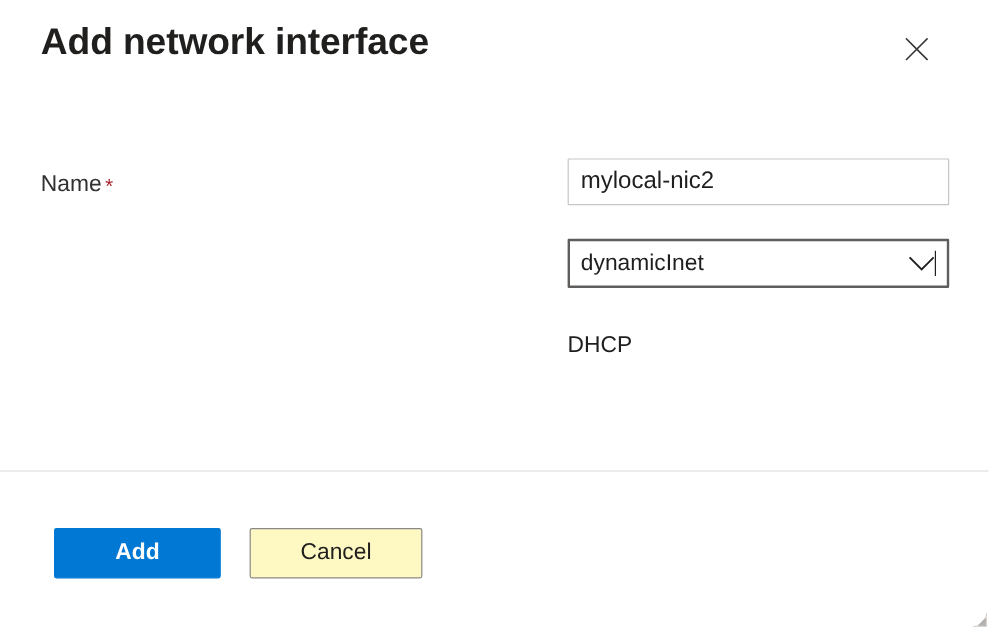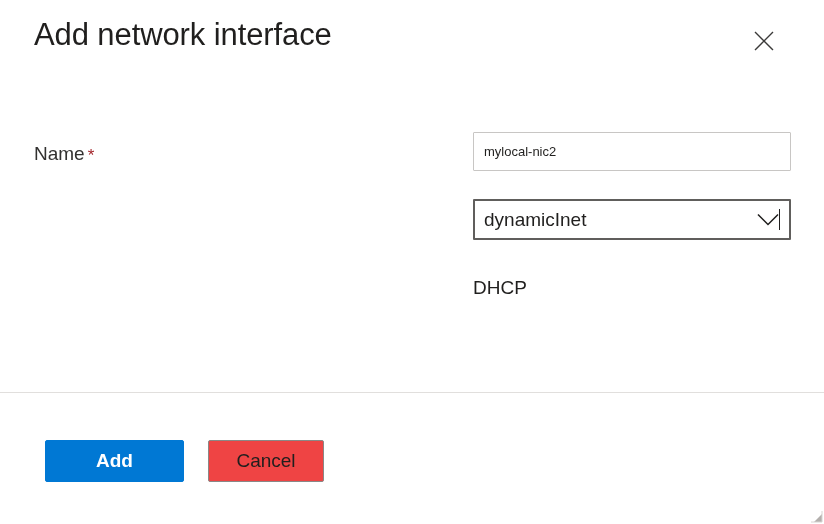--- a/index.html
+++ b/index.html
@@ -26,21 +26,21 @@
     position: absolute;
     left: 0; top: 0;
     width: 824px;
     height: 92px;
   }
   #dialog-title {
     position: absolute;
     left: 34px;
     top: 17px;
     font-size: 31px;
-    font-weight: 400;
+    font-weight: 700;
     color: #201f1e;
     letter-spacing: -0.1px;
     white-space: nowrap;
   }
   #close-button {
     position: absolute;
     left: 744px;
     top: 21px;
     width: 40px;
     height: 40px;
@@ -92,21 +92,21 @@
     top: 0;
   }
 
   
   #name-input {
     width: 318px;
     height: 39px;
     border: 1px solid #c8c6c4;
     background: #ffffff;
     font-family: "Liberation Sans", sans-serif;
-    font-size: 13px;
+    font-size: 20px;
     color: #201f1e;
     padding: 0 10px;
     border-radius: 1px;
     outline: none;
   }
 
   
   #network-select {
     position: relative;
     width: 318px;
@@ -177,22 +177,22 @@
   #add-button {
     left: 45px;
     width: 139px;
     background: #0078d4;
     border: 1px solid #0078d4;
     color: #ffffff;
     font-weight: 700;
   }
   #cancel-button {
     left: 208px;
-    width: 116px;
-    background: #ef4444;
+    width: 144px;
+    background: #fef9c3;
     border: 1px solid #8a8886;
     color: #201f1e;
     font-weight: 400;
   }
 
   
   #resize-grip {
     position: absolute;
     right: 1px;
     bottom: 1px;

